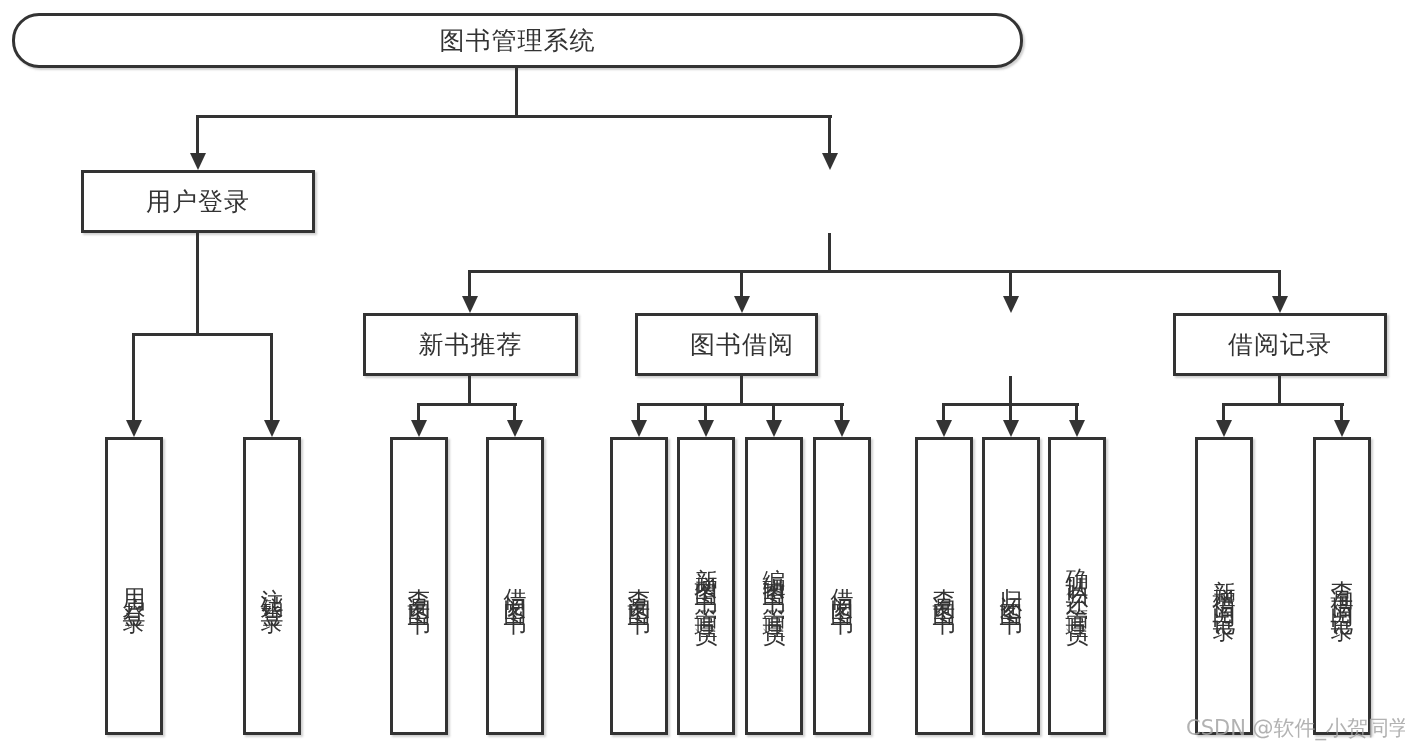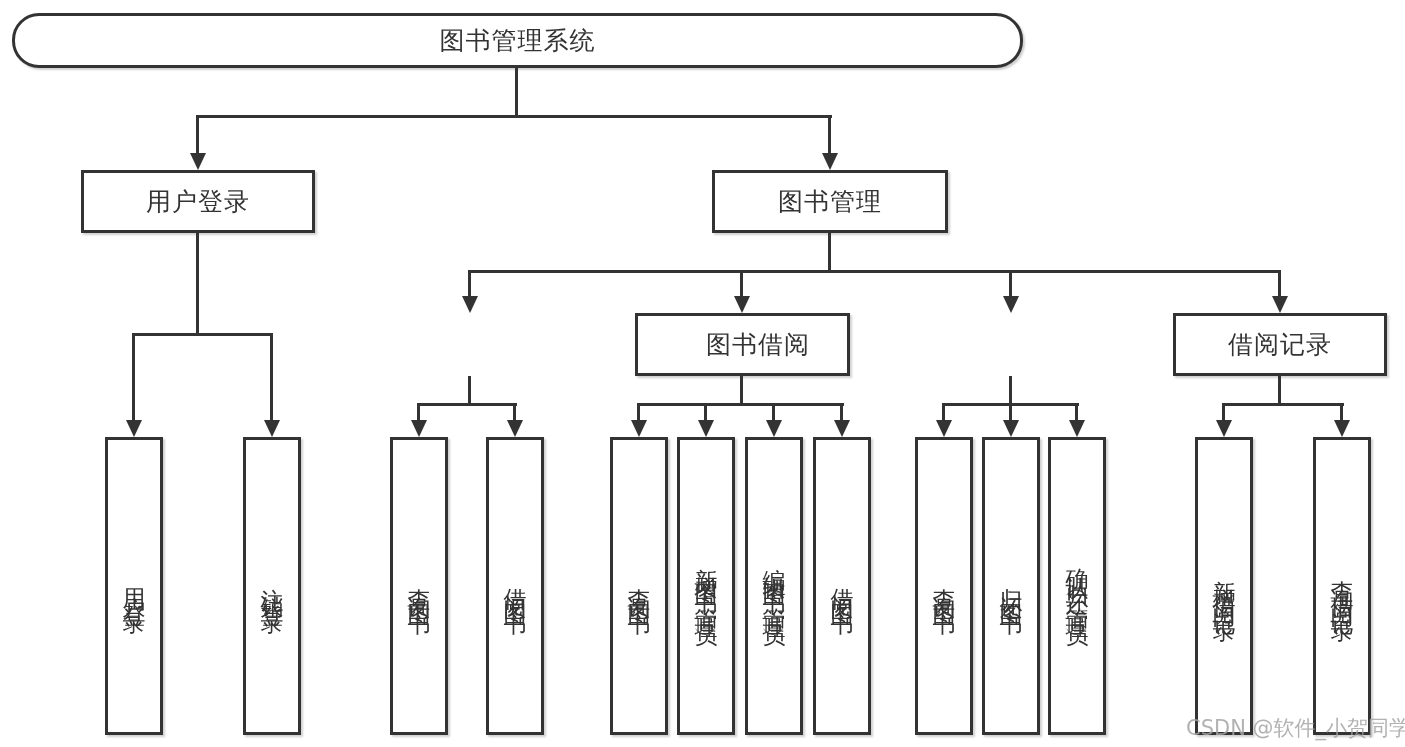--- a/index.html
+++ b/index.html
@@ -55,26 +55,26 @@
 <div id="stage">
 
   <div class="box hbox" style="left:12px; top:13px; width:1011px; height:55px;border-radius:27px;">
     <span>图书管理系统</span>
   </div>
 
   <div class="box hbox" style="left:81px; top:170px; width:234px; height:63px;">
     <span>用户登录</span>
   </div>
 
-  <div class="box hbox" style="left:712px; top:170px; width:236px; height:63px;">
-    <span>图书管理</span>
+
+  <div class="box hbox" style="left:363px; top:313px; width:215px; height:63px;">
+    <span>新书推荐</span>
   </div>
 
-
-  <div class="box hbox" style="left:635px; top:313px; width:215px; height:63px;padding-left:31px;">
+  <div class="box hbox" style="left:635px; top:313px; width:183px; height:63px;padding-left:31px;">
     <span>图书借阅</span>
   </div>
 
 
   <div class="box hbox" style="left:1173px; top:313px; width:214px; height:63px;">
     <span>借阅记录</span>
   </div>
 
   <div class="box vbox" style="left:105px; top:437px; width:58px; height:298px;">
     <span>用户登录</span>

